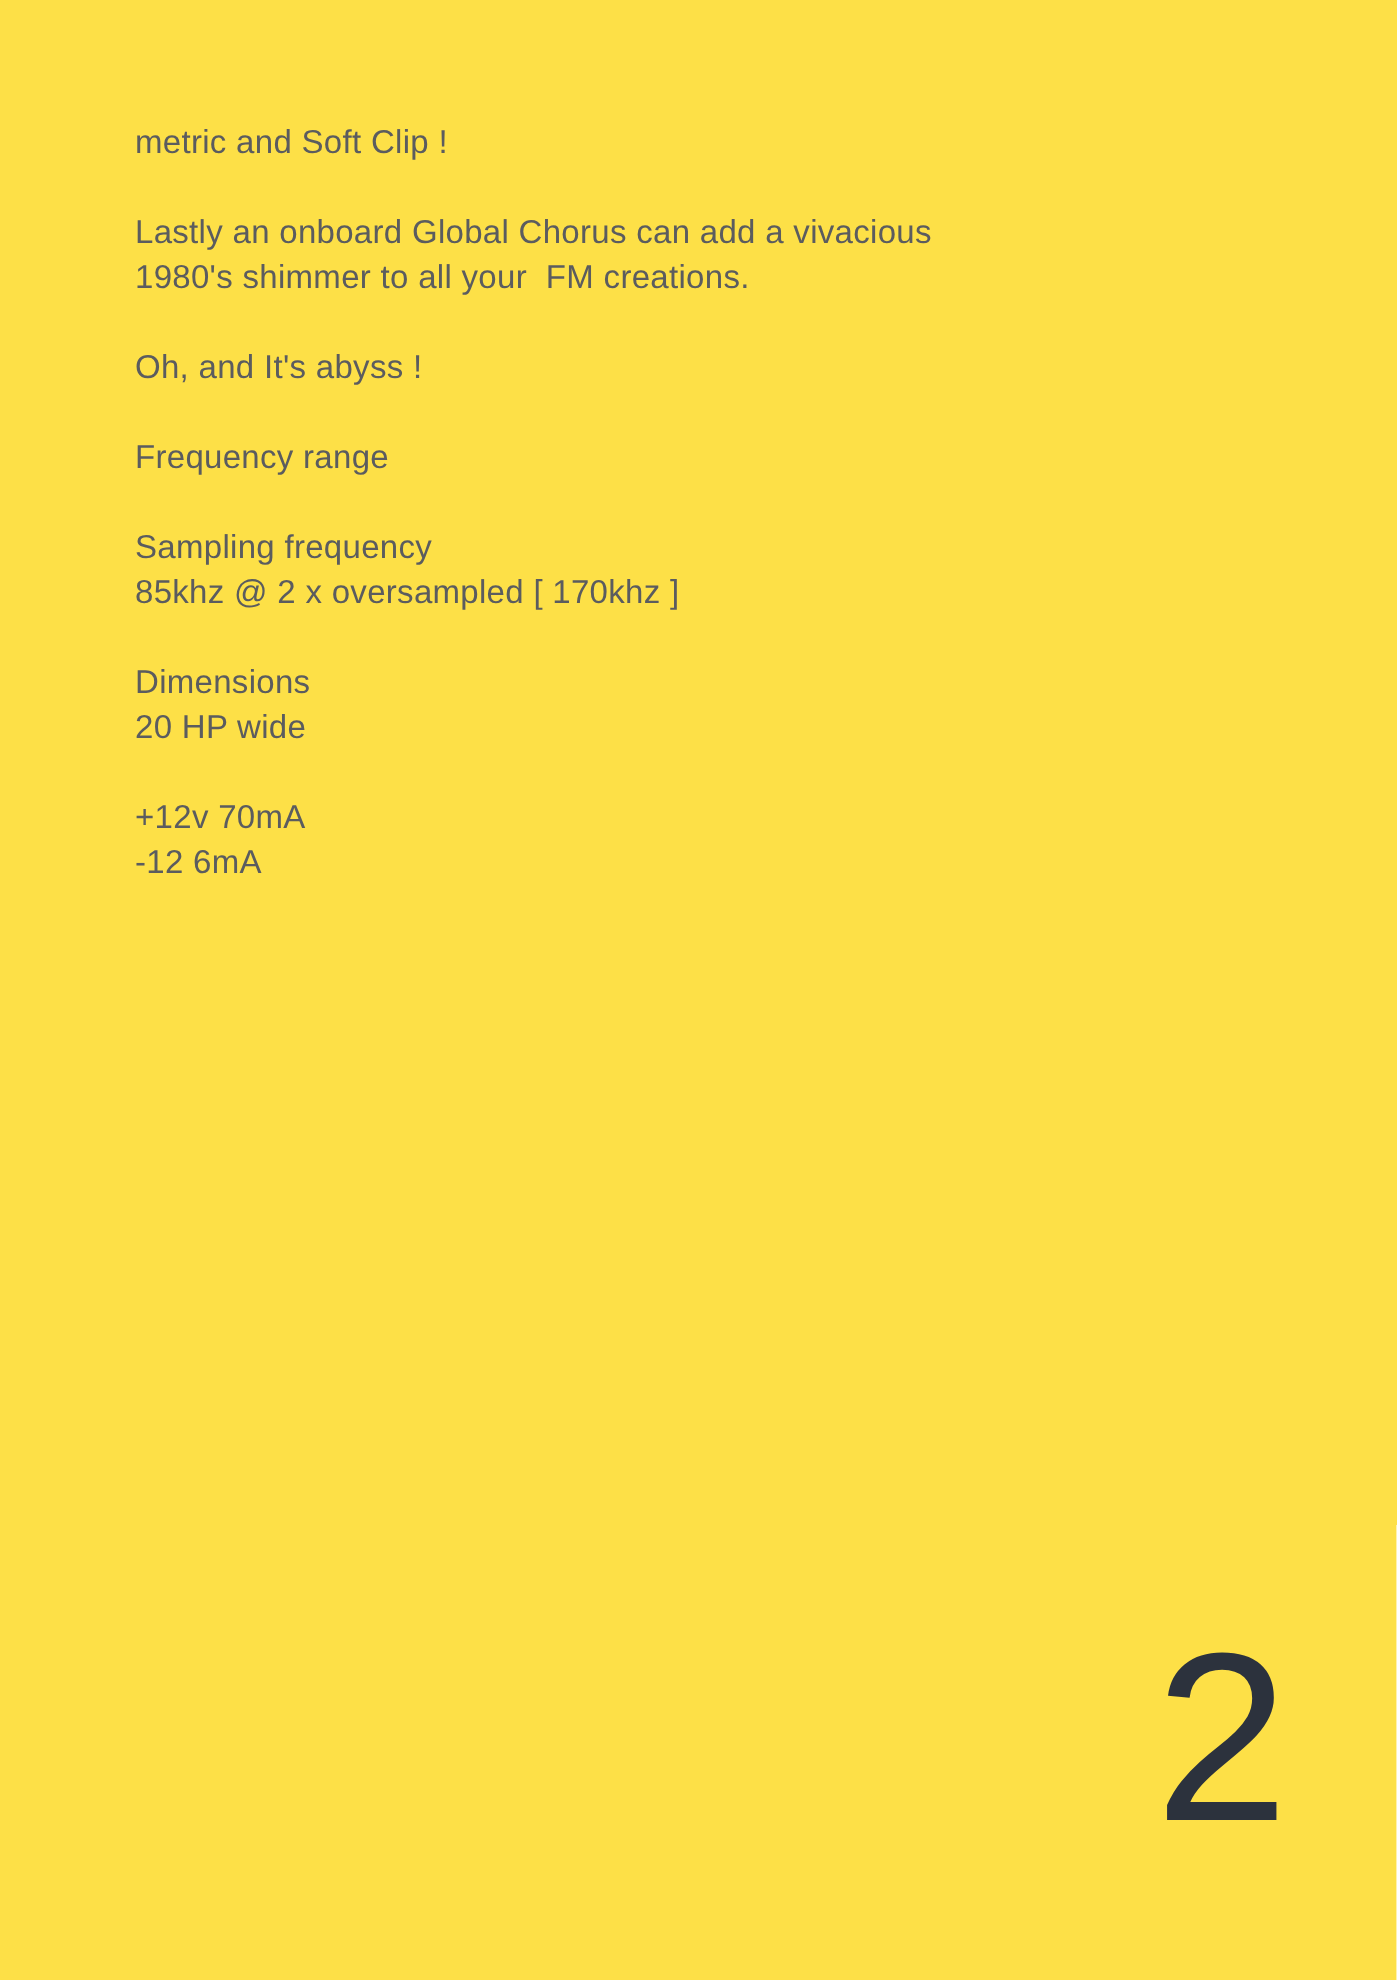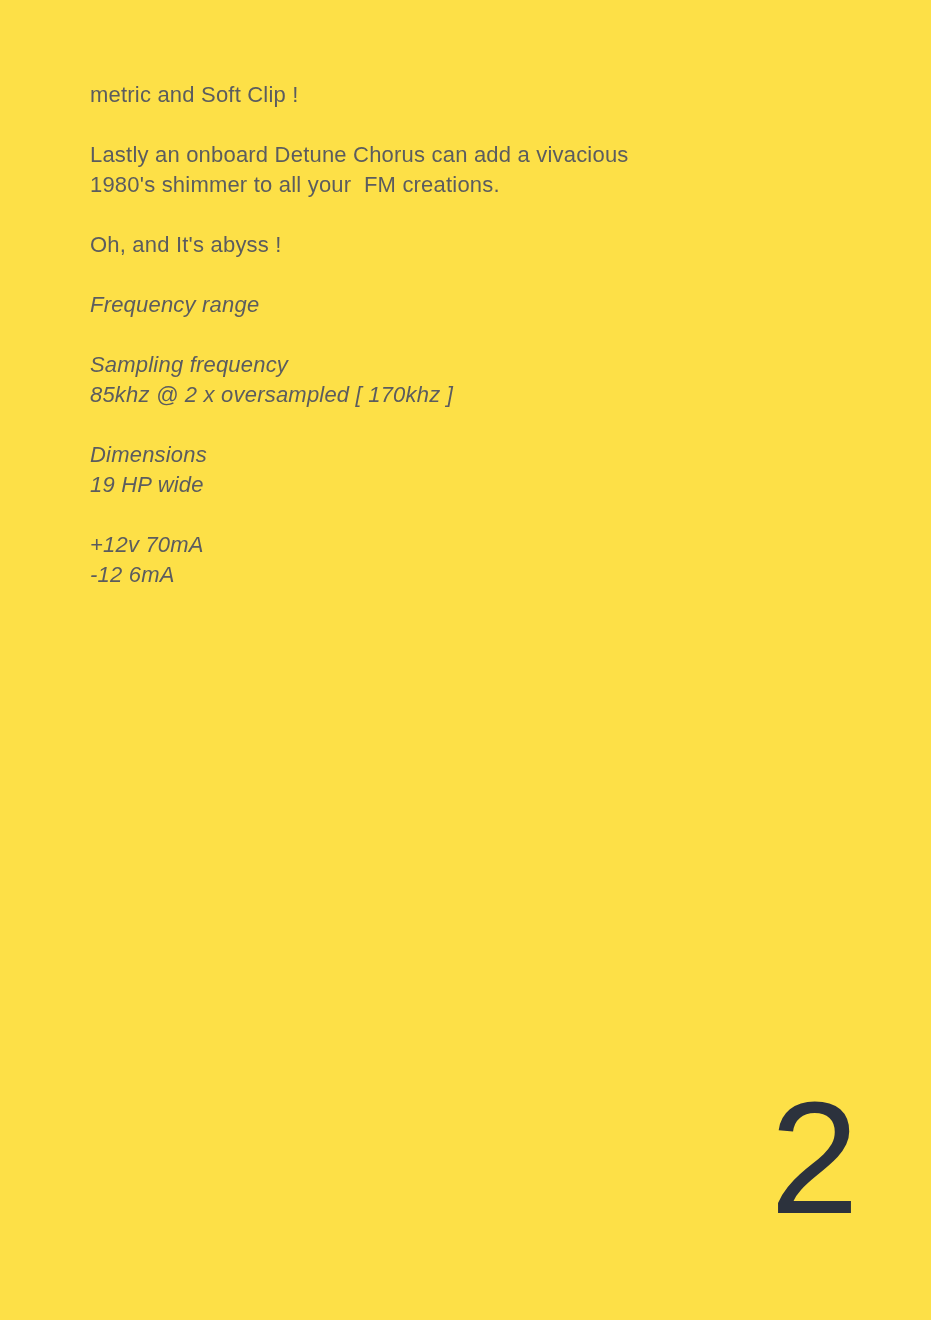--- a/index.html
+++ b/index.html
@@ -35,21 +35,20 @@
     margin-top: 170px;
     margin-bottom: 30px;
     font-size: 22.5px;
     font-weight: bold;
     line-height: 30px;
     color: #2d333e;
     letter-spacing: 0.2px;
   }
   .spec-group {
     margin: 0 0 30px 0;
-    font-style: italic;
   }
   .page-number {
     position: absolute;
     top: 1078px;
     right: 72px;
     font-size: 160px;
     line-height: 1;
     font-weight: 300;
     color: #2c323d;
   }
@@ -60,41 +59,41 @@
 <div class="page">
 
   <div class="content">
 
     <div class="paragraph">
       <div class="line">metric and Soft Clip !</div>
     </div>
 
 
     <div class="paragraph">
-      <div class="line">Lastly an onboard Detune Chorus can add a vivacious</div>
+      <div class="line">Lastly an onboard Global Chorus can add a vivacious</div>
       <div class="line">1980's shimmer to all your  FM creations.</div>
     </div>
 
     <div class="paragraph">
       <div class="line">Oh, and It's abyss !</div>
     </div>
 
 
     <div class="spec-group">
       <div class="line">Frequency range</div>
     </div>
 
     <div class="spec-group">
       <div class="line">Sampling frequency</div>
       <div class="line">85khz @ 2 x oversampled [ 170khz ]</div>
     </div>
 
     <div class="spec-group">
       <div class="line">Dimensions</div>
-      <div class="line">19 HP wide</div>
+      <div class="line">20 HP wide</div>
     </div>
 
     <div class="spec-group">
       <div class="line">+12v 70mA</div>
       <div class="line">-12 6mA</div>
     </div>
 
   </div>
 
   <div class="page-number">2</div>

